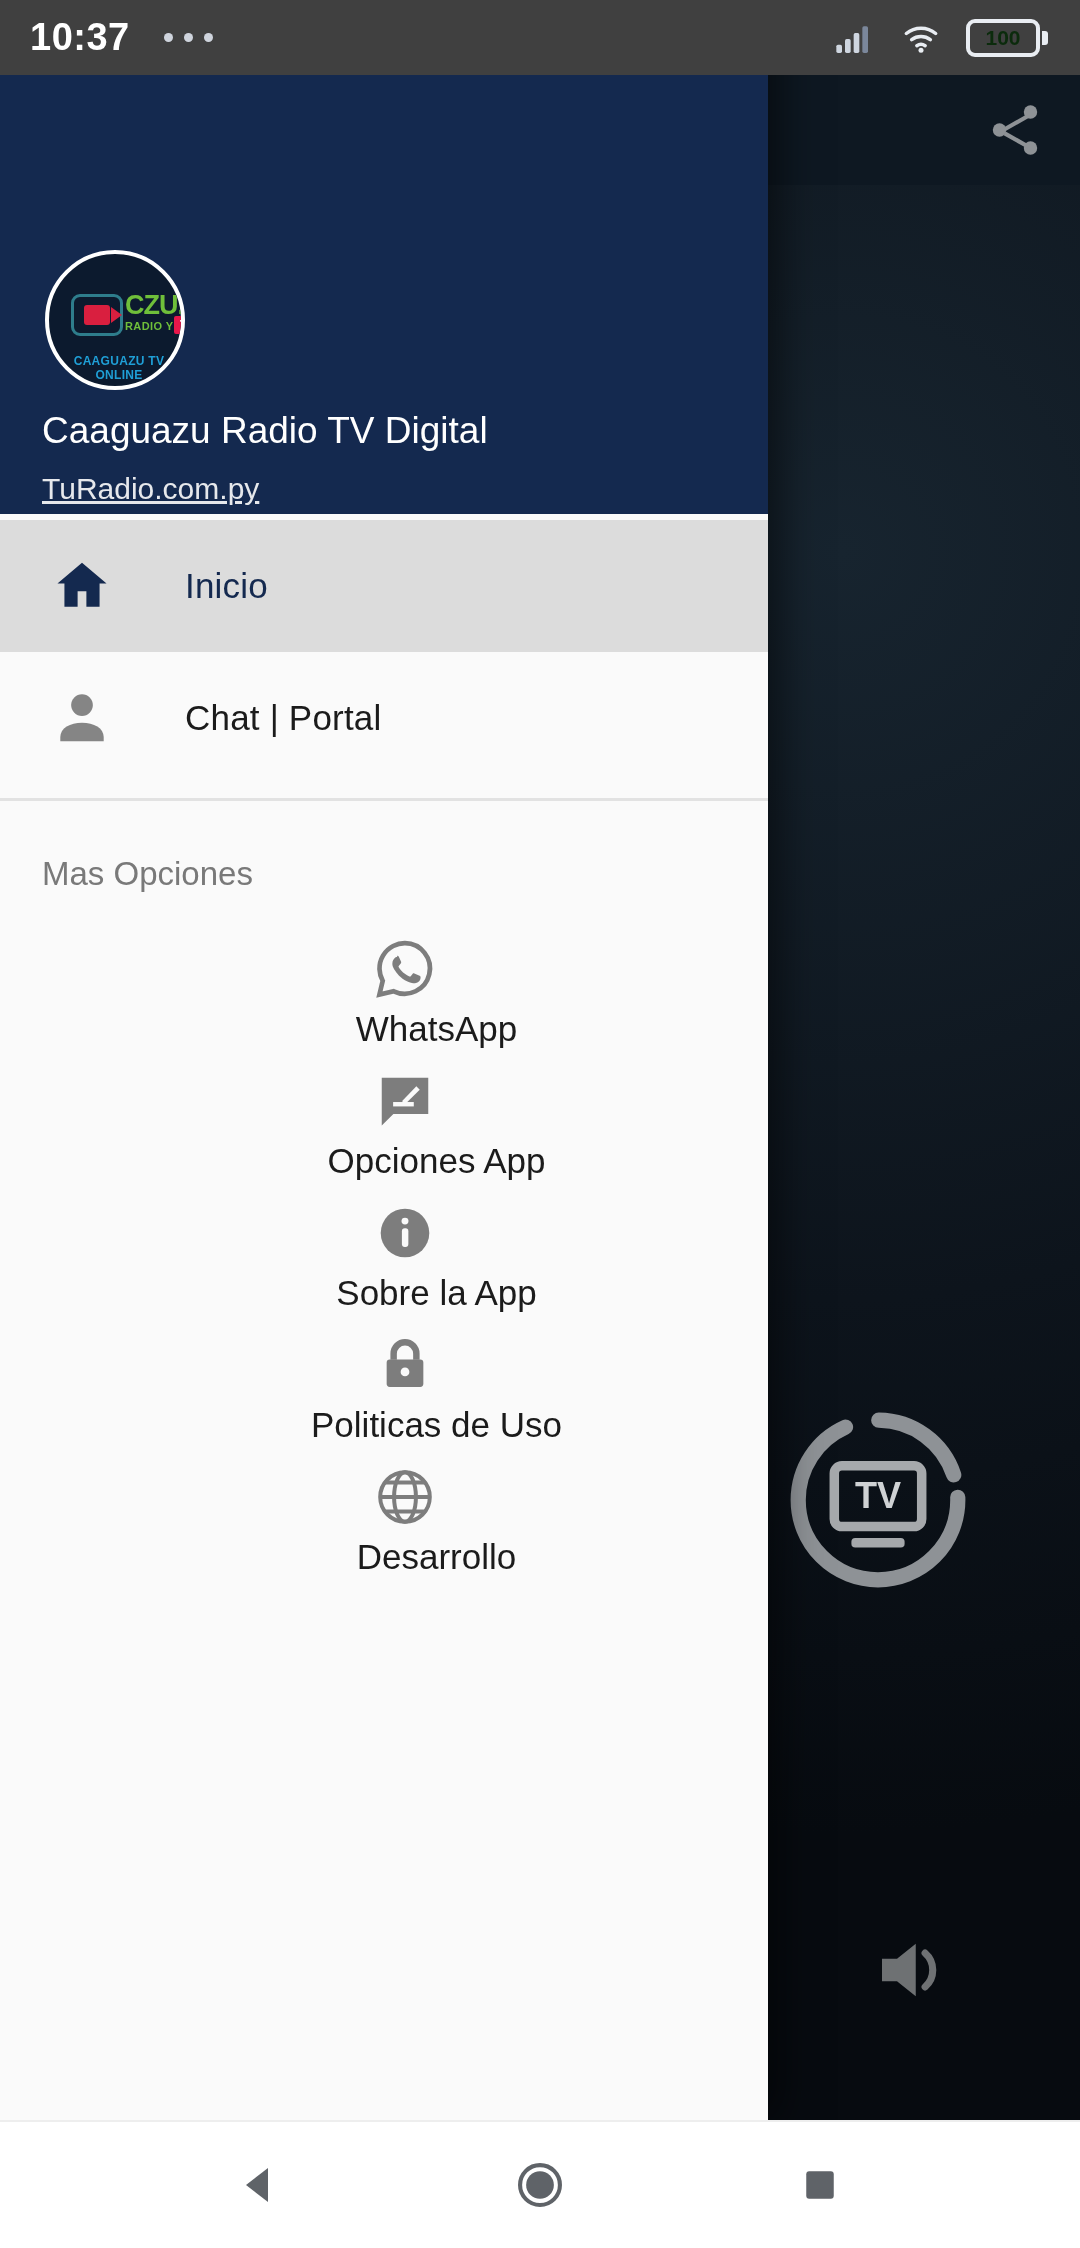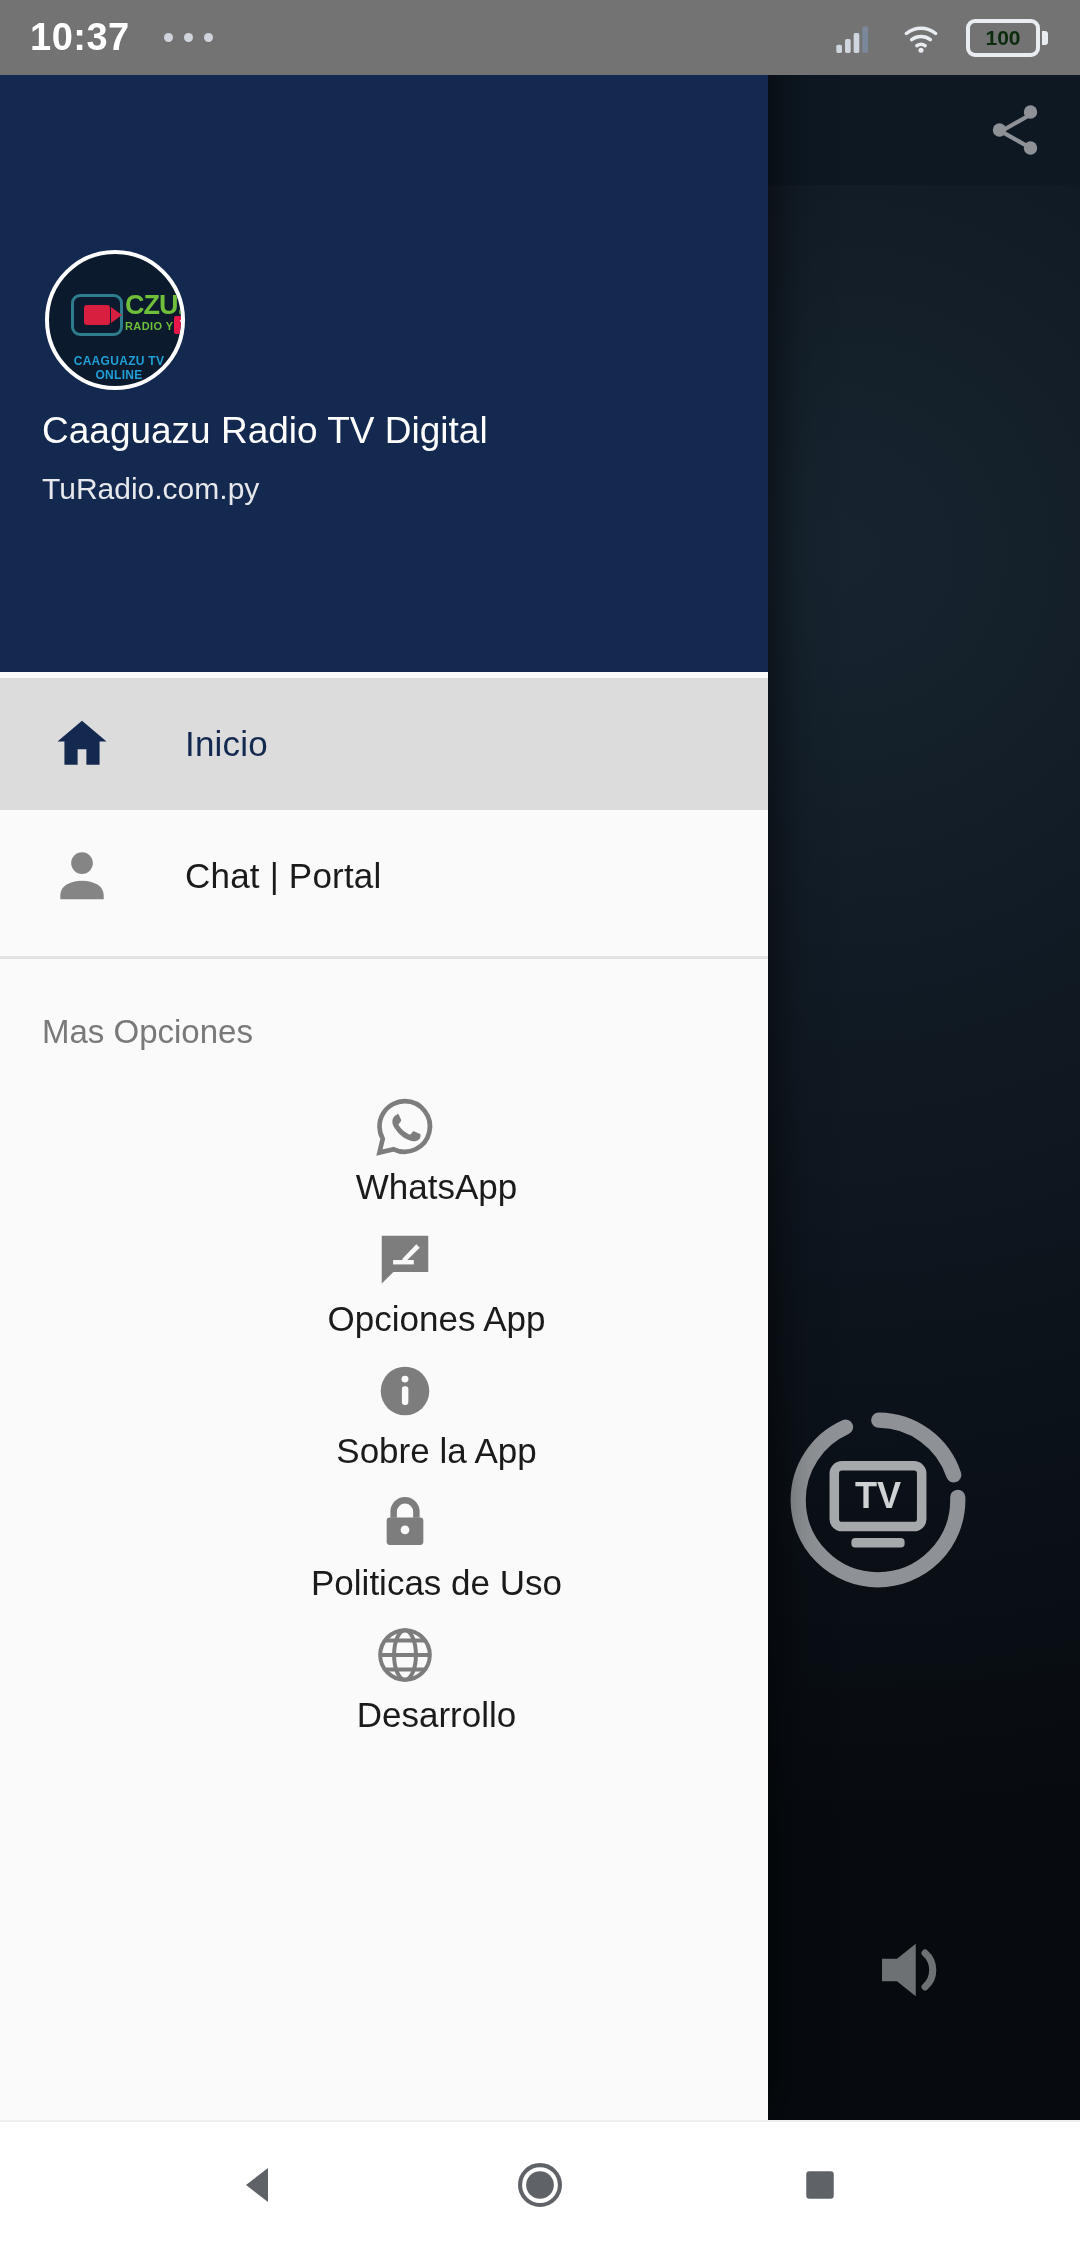--- a/index.html
+++ b/index.html
@@ -57,21 +57,21 @@
   }
   #volume-btn{ position:absolute; left:862px; top:1925px; width:100px; height:90px; }
 
   
   #drawer{
     position:absolute; left:0; top:0; width:768px; height:2120px;
     background:#fafafa; overflow:hidden;
     box-shadow:10px 0 40px rgba(0,0,0,.55);
   }
   #drawer-header{
-    height:672px; background:#14294f; padding:0 40px; position:relative;
+    height:514px; background:#14294f; padding:0 40px; position:relative;
   }
   #avatar{
     position:absolute; left:45px; top:250px; width:140px; height:140px;
     border-radius:50%; background:#0c1a2e; border:4px solid #ffffff;
     overflow:hidden;
   }
   #avatar .a-cam{
     position:absolute; left:22px; top:40px; width:52px; height:42px;
     border:3px solid #2e7d8c; border-radius:9px;
     display:flex; align-items:center; justify-content:center;
@@ -100,21 +100,21 @@
   #avatar .a-online{
     position:absolute; left:4px; top:100px; width:132px; text-align:center;
     font-size:12px; font-weight:700; color:#1f9fd6; letter-spacing:.3px;
   }
   #drawer-title{
     position:absolute; left:42px; top:410px;
     color:#ffffff; font-size:37px; font-weight:400;
   }
   #drawer-subtitle{
     position:absolute; left:42px; top:472px;
-    color:#e6e8ec; font-size:30px; font-weight:400;
+    color:#e6e8ec; font-size:30px; font-weight:400;text-decoration:underline;
   }
 
   .nav-list{ padding-top:6px; }
   .nav-item{
     height:132px; display:flex; align-items:center; padding-left:42px;
     background:transparent;
   }
   .nav-item.selected{ background:#dcdcdc; }
   .nav-icon{
     width:80px; min-width:80px; height:80px; display:flex;
@@ -131,21 +131,21 @@
   }
   .more-list{ padding-top:36px; }
   .more-item{
     height:132px; display:flex; align-items:center; padding-left:42px;flex-direction:column;
   }
   .more-label{ margin-left:63px; font-size:35px; color:#1b1b1b; }
 
   
   #statusbar{
     position:absolute; left:0; top:0; width:1080px; height:75px;
-    background:#737373; display:flex; align-items:center;
+    background:#404040; display:flex; align-items:center;
     justify-content:space-between; padding:0 32px 0 30px; z-index:30;
   }
   #sb-left{ display:flex; align-items:center; gap:34px; }
   #clock{ color:#ffffff; font-size:38px; font-weight:700; letter-spacing:.5px; }
   #sb-dots{ display:flex; gap:11px; align-items:center; }
   #sb-dots span{ width:9px; height:9px; border-radius:50%; background:#cfd4dd; }
   #sb-right{ display:flex; align-items:center; gap:22px; }
   #battery{
     display:flex; align-items:center;
   }

